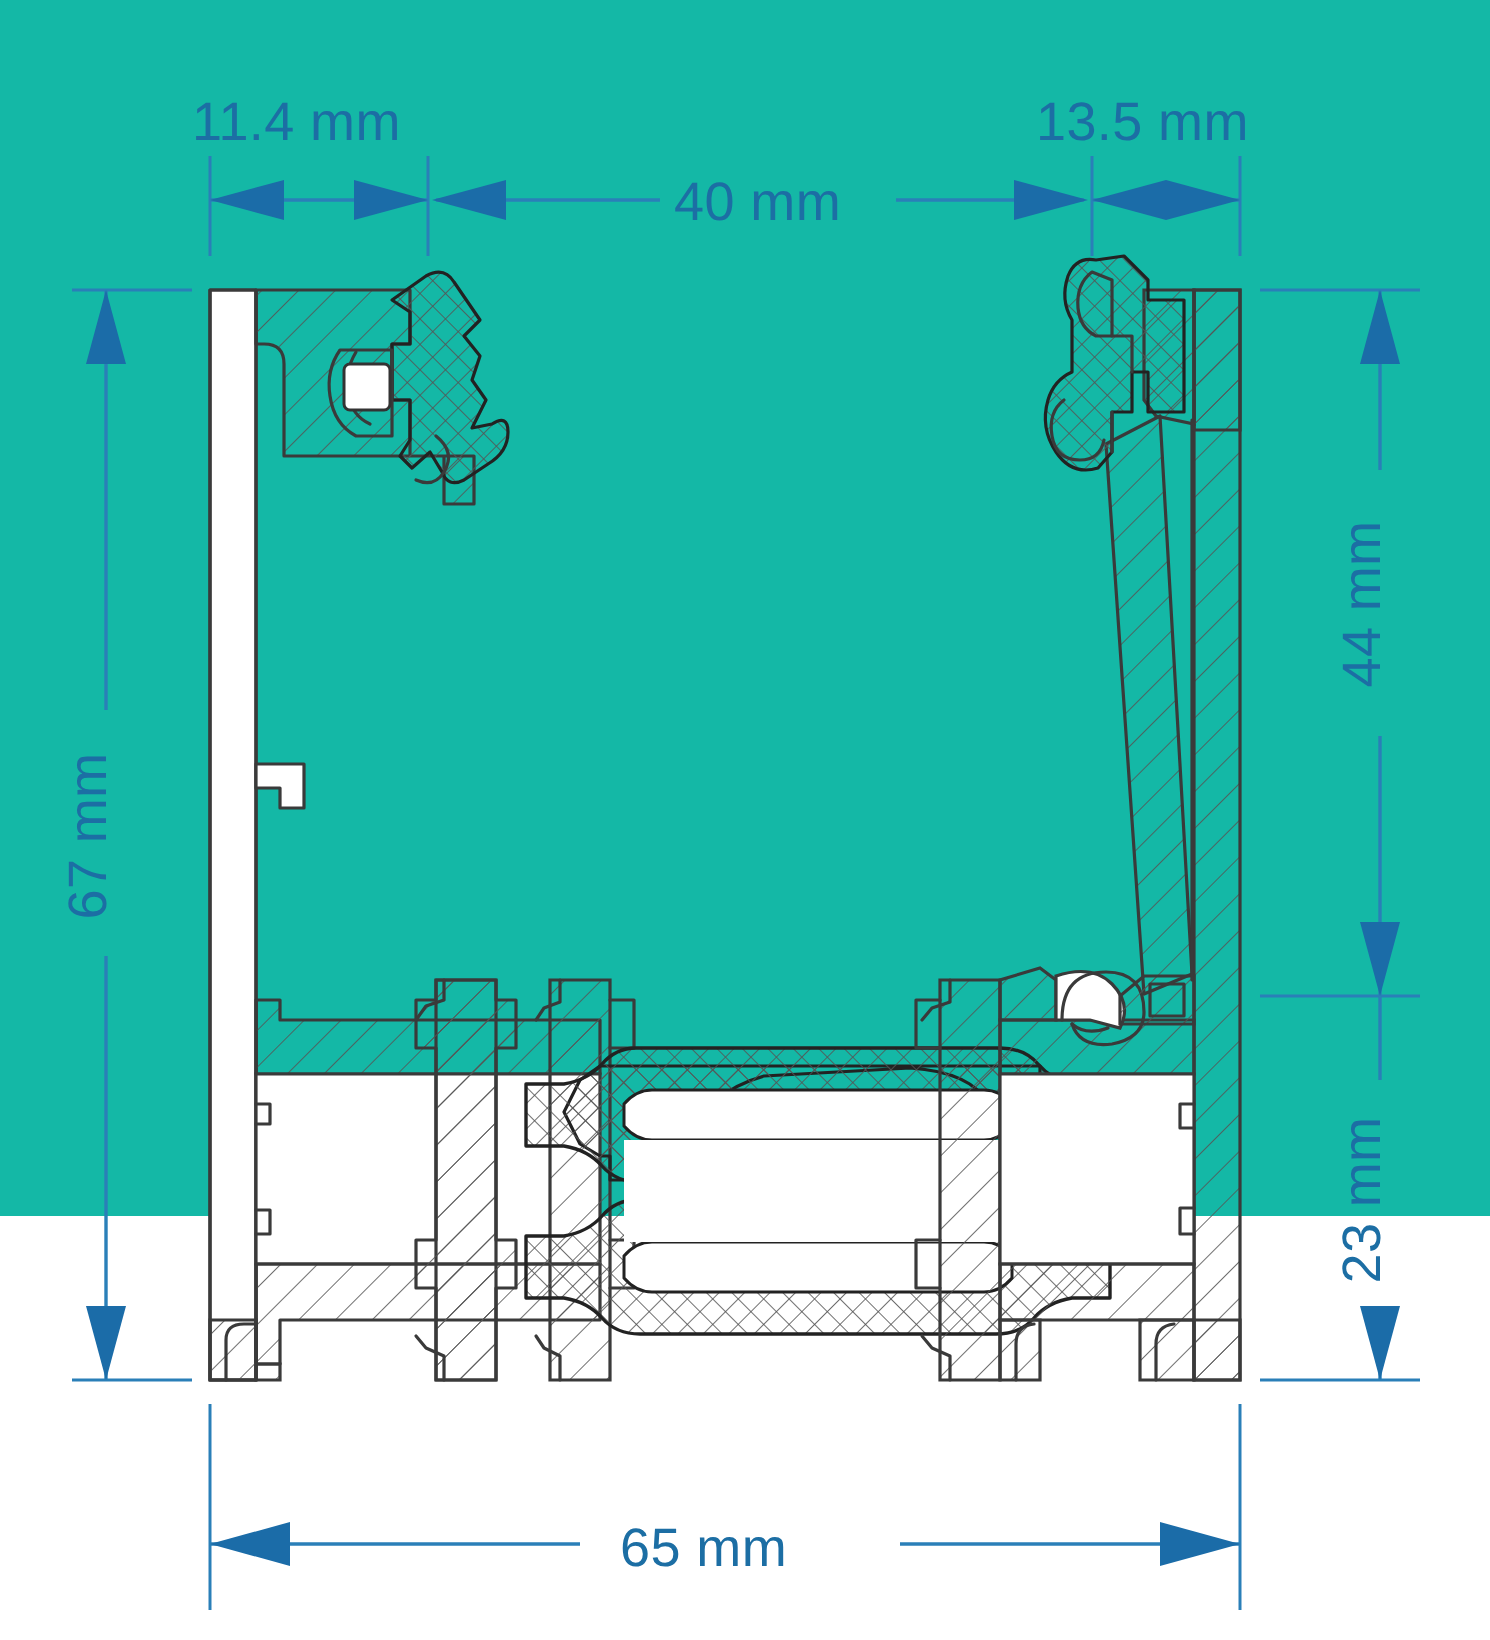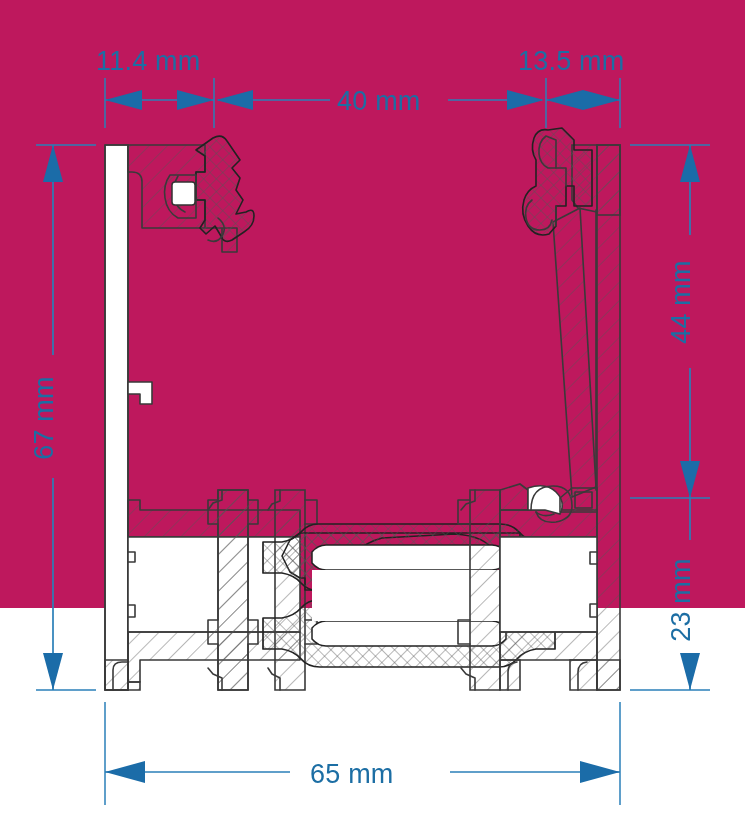--- a/index.html
+++ b/index.html
@@ -1,21 +1,21 @@
 <!DOCTYPE html>
 <html><head>
 <meta charset="utf-8">
 <style>
   html,body{margin:0;padding:0;background:#ffffff;}
   body{
     width:745px;height:820px;overflow:hidden;
     font-family:"Liberation Sans","DejaVu Sans",sans-serif;
     -webkit-font-smoothing:antialiased;
   }
-  #stage{position:relative;width:745px;height:608px;background:#be185d;}
+  #stage{position:relative;width:745px;height:608px;background:#14b8a6;}
   svg{display:block;}
   .dimtext{
     font-family:"Liberation Sans","DejaVu Sans",sans-serif;
     font-size:27px;
     fill:#1c6ea4;
     letter-spacing:0.2px;
   }
   .profile-line{fill:none;stroke:#3a3a3a;stroke-width:1.6;stroke-linejoin:round;stroke-linecap:round;}
   .profile-fill{fill:#ffffff;stroke:#3a3a3a;stroke-width:1.6;stroke-linejoin:round;}
   .hatchstroke{stroke:#555;stroke-width:0.85;fill:none;}

